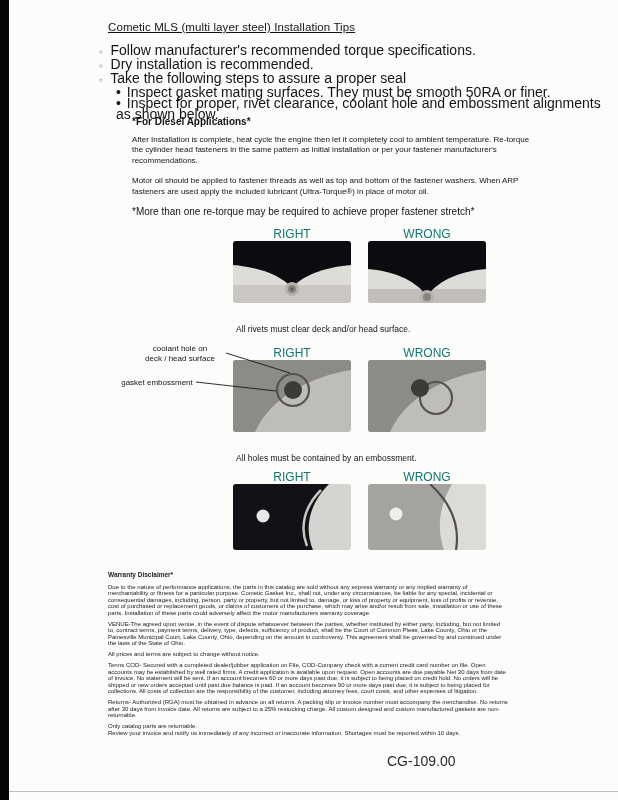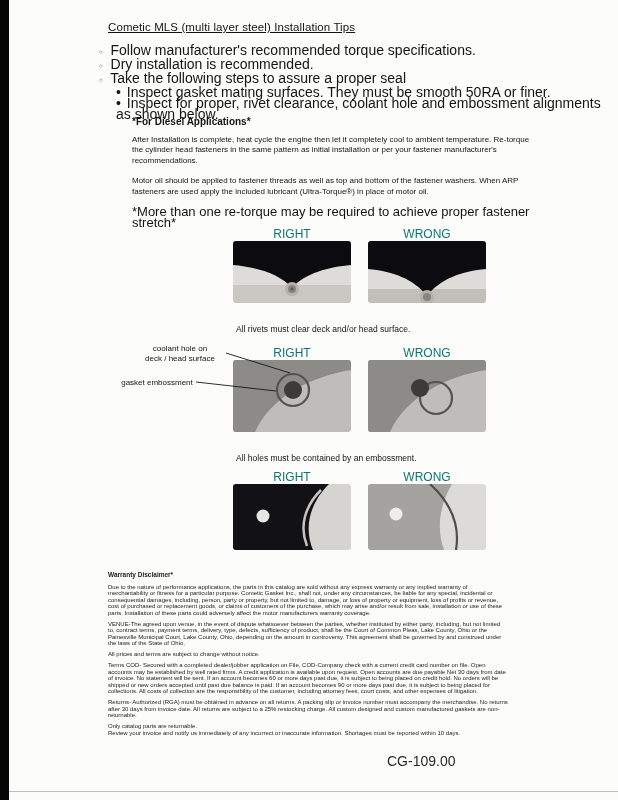--- a/index.html
+++ b/index.html
@@ -13,21 +13,21 @@
 
   .tips{position:absolute;left:99px;top:45px;list-style:none;margin:0;padding:0;
         font-size:14px;line-height:11px;}
   .tip::before{content:"○";font-size:6px;margin-right:4px;position:relative;top:-1px;}
   .subtips{list-style:none;margin:0;padding:0 0 0 17px;}
   .subtip::before{content:"•";margin-right:2px;}
 
   .diesel{position:absolute;left:112px;top:117px;width:402px;font-size:8px;line-height:10.5px;margin-left:20px;}
   .diesel-heading{font-size:10px;font-weight:bold;margin:0 0 7px 0;}
   .diesel p{margin:0 0 10px 0;}
-  .diesel .note{margin:1px 0 0 0;font-size:13px;}
+  .diesel .note{margin:1px 0 0 0;font-size:10px;}
 
   .diagrams{position:absolute;left:233px;top:227px;width:253px;}
   .row2{margin-top:12px;}
   .row3{margin-top:7px;}
   .dgm-labels{display:flex;height:14px;font-size:12px;color:#0f766e;}
   .dgm-labels span{width:118px;text-align:center;}
   .dgm-labels span + span{margin-left:17px;}
   .dgm-images{display:flex;}
   .dgm-images svg{display:block;border-radius:3px;}
   .dgm-images svg + svg{margin-left:17px;}

